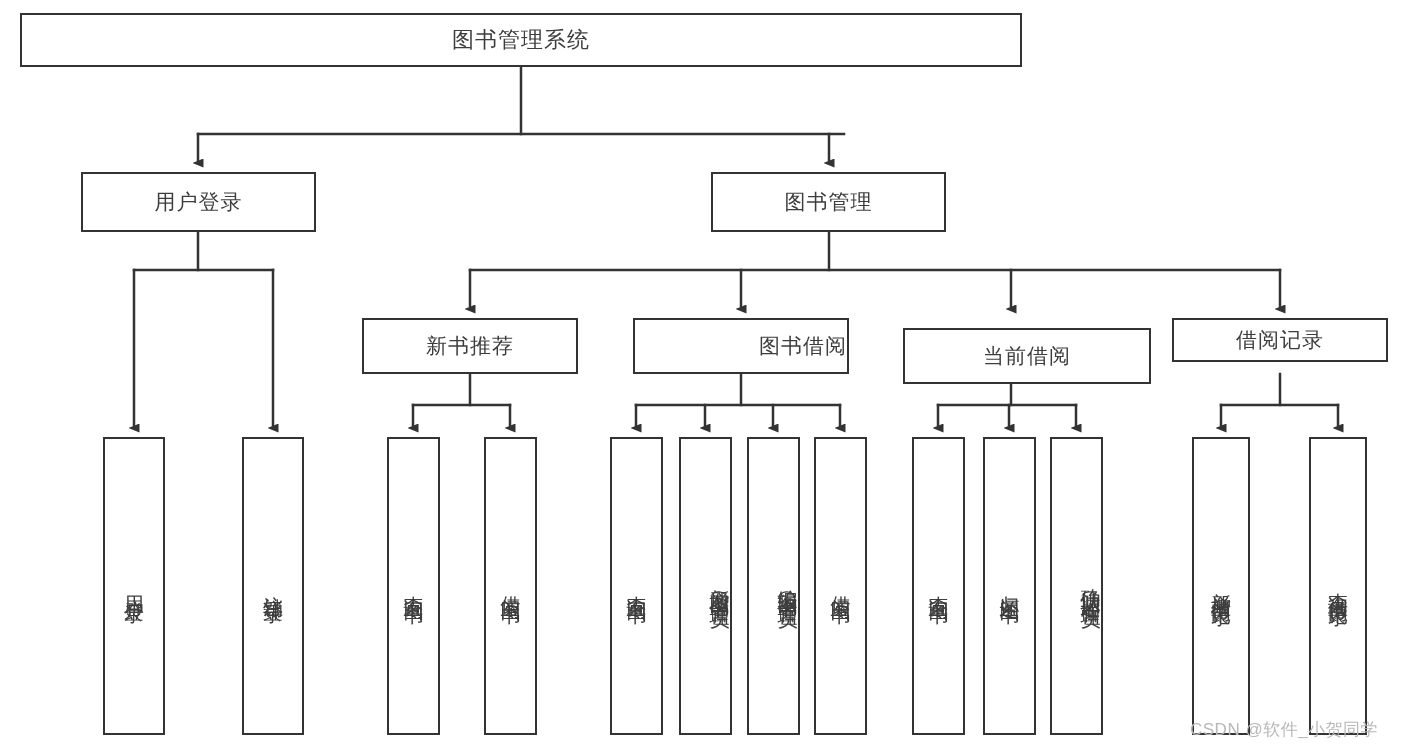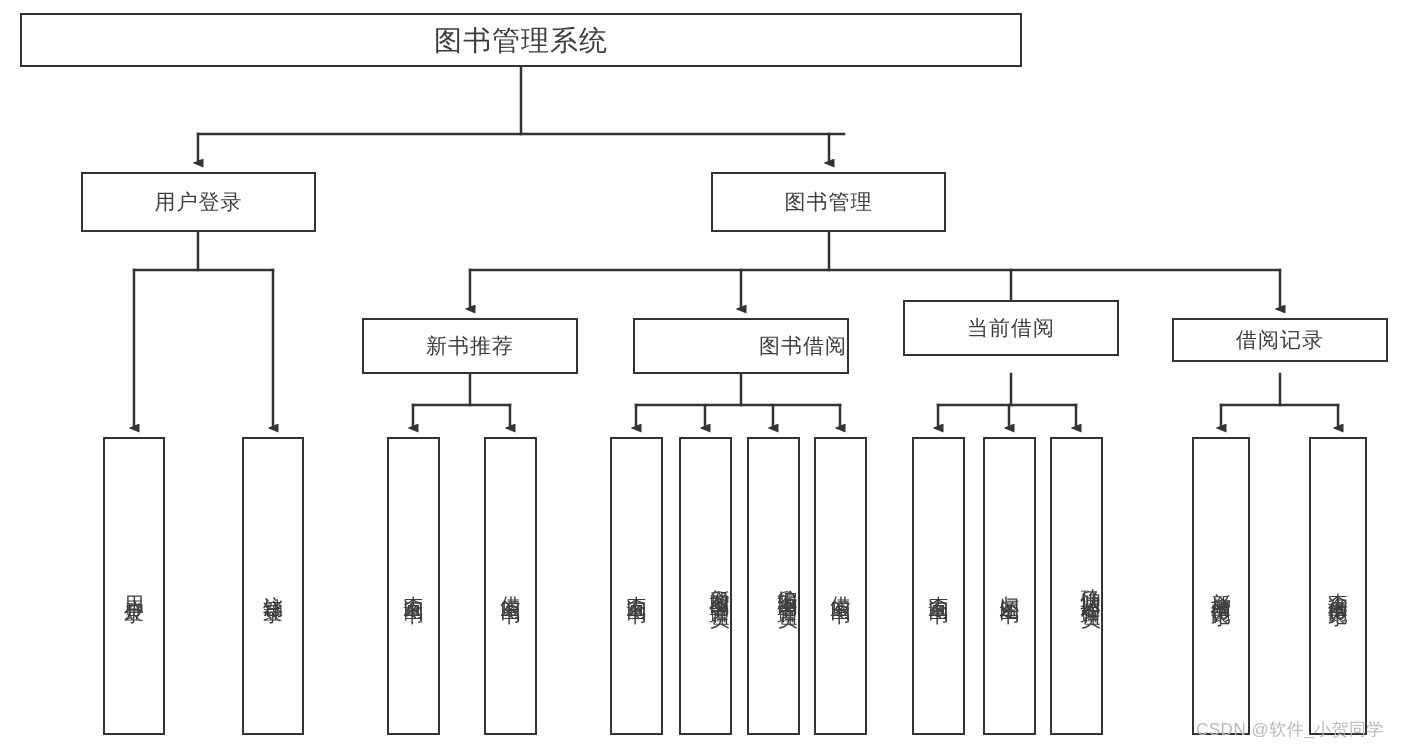--- a/index.html
+++ b/index.html
@@ -35,21 +35,21 @@
     align-items: center;
     justify-content: center;
     color: #3d3d3d;
     font-size: 21px;
     letter-spacing: 1px;
     line-height: 1.25;
     text-align: center;
     z-index: 2;
   }
   .node.root {
-    font-size: 28px;
+    font-size: 22px;
   }
   .node.branch {
     font-size: 21px;
   }
   .node.leaf {
     writing-mode: vertical-rl;
     text-orientation: upright;
     align-items: center;
     justify-content: center;
     font-size: 20px;
@@ -142,21 +142,21 @@
   <div class="node branch" style="left:711px; top:172px; width:235px; height:60px;">
     <span>图书管理</span>
   </div>
 
   <div class="node branch" style="left:362px; top:318px; width:216px; height:56px;">
     <span>新书推荐</span>
   </div>
   <div class="node branch" style="left:633px; top:318px; width:216px; height:56px;justify-content:flex-end;">
     <span>图书借阅</span>
   </div>
-  <div class="node branch" style="left:903px; top:300px; width:216px; height:56px;">
+  <div class="node branch" style="left:903px; top:328px; width:248px; height:56px;">
     <span>当前借阅</span>
   </div>
   <div class="node branch" style="left:1172px; top:318px; width:216px; height:44px;">
     <span>借阅记录</span>
   </div>
 
   <div class="node leaf" style="left:103px; top:437px; width:62px; height:298px;">
     <span class="vlabel">用户登录</span>
   </div>
   <div class="node leaf" style="left:242px; top:437px; width:62px; height:298px;">
@@ -193,17 +193,17 @@
     <span class="vlabel">确认归还（管理员）</span>
   </div>
 
   <div class="node leaf" style="left:1192px; top:437px; width:58px; height:298px;">
     <span class="vlabel">新增借阅记录</span>
   </div>
   <div class="node leaf" style="left:1309px; top:437px; width:58px; height:298px;">
     <span class="vlabel">查询借阅记录</span>
   </div>
 
-  <div class="watermark" style="left:1190px; top:718px;margin-left:6px;">
+  <div class="watermark" style="left:1190px; top:718px;">
     <span>CSDN @软件_小贺同学</span>
   </div>
 
 </div>
 
 </body></html>

